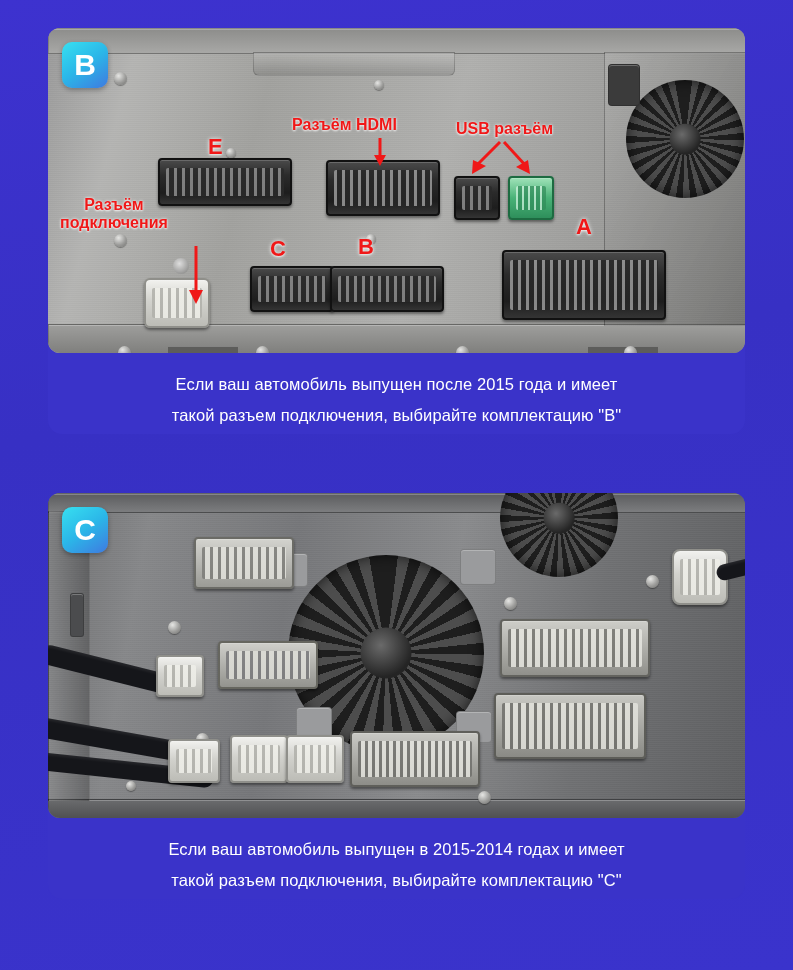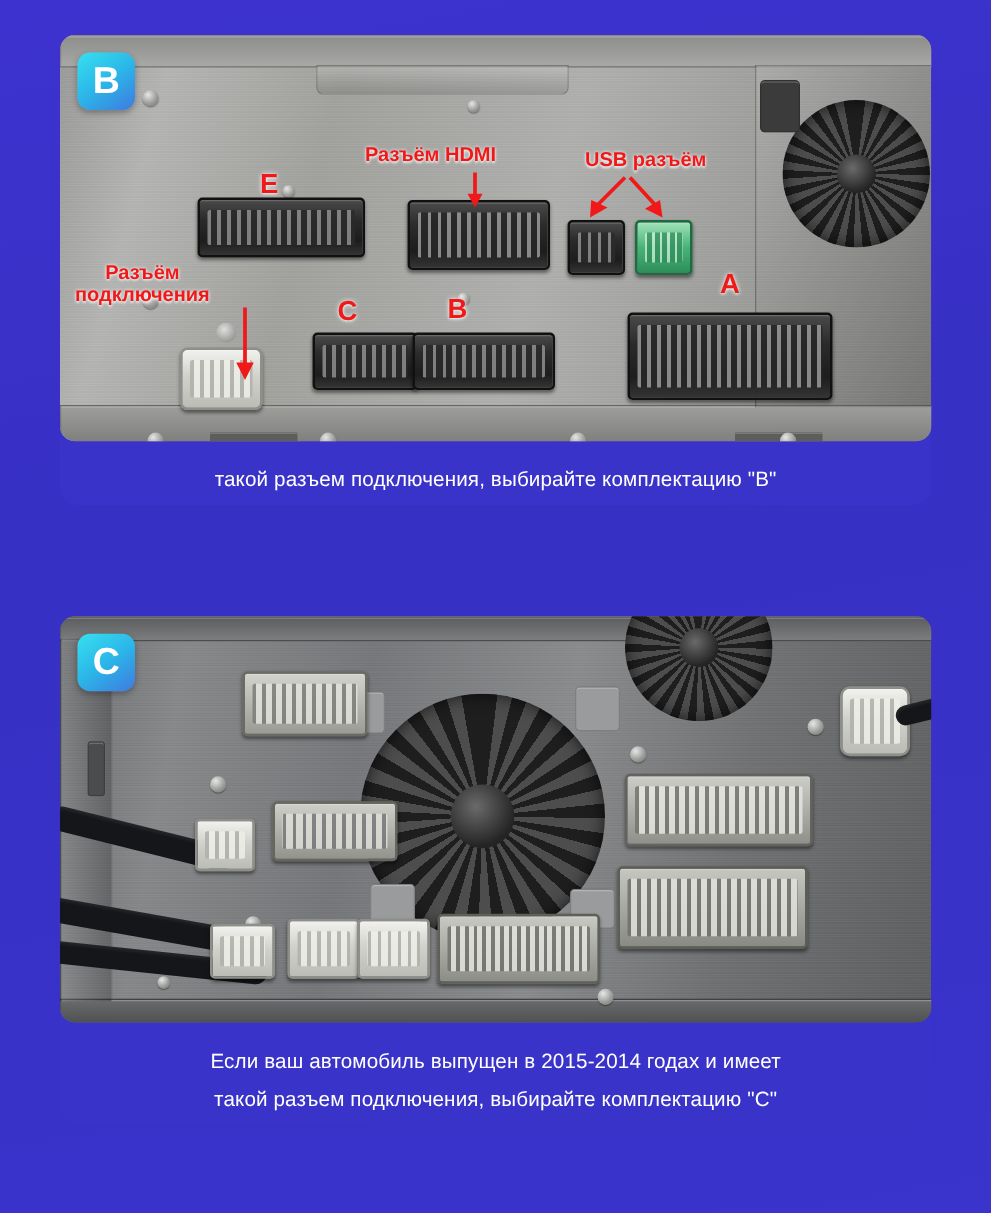--- a/index.html
+++ b/index.html
@@ -281,44 +281,45 @@
       <div style="position:absolute;left:125px;top:230px;width:16px;height:16px;border-radius:50%;background:radial-gradient(circle at 40% 35%,#dedede,#7d7d7b);"></div>
 
       <div class="badge badge-b">B</div>
 
       <div class="lbl" style="left:244px;top:88px;">Разъём HDMI</div>
       <svg class="arrow-svg" style="left:320px;top:110px;width:24px;height:28px;" viewBox="0 0 24 28">
         <line x1="12" y1="0" x2="12" y2="20" stroke="#f01818" stroke-width="3"></line>
         <polygon points="12,28 6,17 18,17" fill="#f01818"></polygon>
       </svg>
 
-      <div class="lbl" style="left:420px;top:92px;text-align:center;">USB разъём</div>
+      <div class="lbl" style="left:408px;top:92px;text-align:center;">USB разъём</div>
       <svg class="arrow-svg" style="left:412px;top:112px;width:80px;height:36px;" viewBox="0 0 80 36">
         <line x1="40" y1="2" x2="16" y2="26" stroke="#f01818" stroke-width="3"></line>
         <polygon points="12,34 13,20 26,26" fill="#f01818"></polygon>
         <line x1="44" y1="2" x2="66" y2="26" stroke="#f01818" stroke-width="3"></line>
         <polygon points="70,34 56,27 68,20" fill="#f01818"></polygon>
       </svg>
 
-      <div class="lbl" style="left:12px;top:182px;">
+      <div class="lbl" style="left:12px;top:168px;">
         <span>Разъём</span><br>
         <span>подключения</span>
       </div>
       <svg class="arrow-svg" style="left:136px;top:218px;width:24px;height:60px;" viewBox="0 0 24 60">
         <line x1="12" y1="0" x2="12" y2="48" stroke="#f01818" stroke-width="3"></line>
         <polygon points="12,58 5,44 19,44" fill="#f01818"></polygon>
       </svg>
 
       <div class="letter" style="left:160px;top:106px;">E</div>
       <div class="letter" style="left:222px;top:208px;">C</div>
       <div class="letter" style="left:310px;top:206px;">B</div>
       <div class="letter" style="left:528px;top:186px;">A</div>
     </div>
 
     <div class="caption">
+      <div>Если ваш автомобиль выпущен после 2015 года и имеет</div>
       <div>такой разъем подключения, выбирайте комплектацию "B"</div>
     </div>
   </div>
 
   <div class="section section-c">
 
     <div class="photo-wrap photo-c">
       <div class="chassis dark"></div>
 
       <div class="panel" style="left:0;top:0;width:697px;height:18px;background:linear-gradient(180deg,#5c5d5f,#7c7d7f);"></div>

